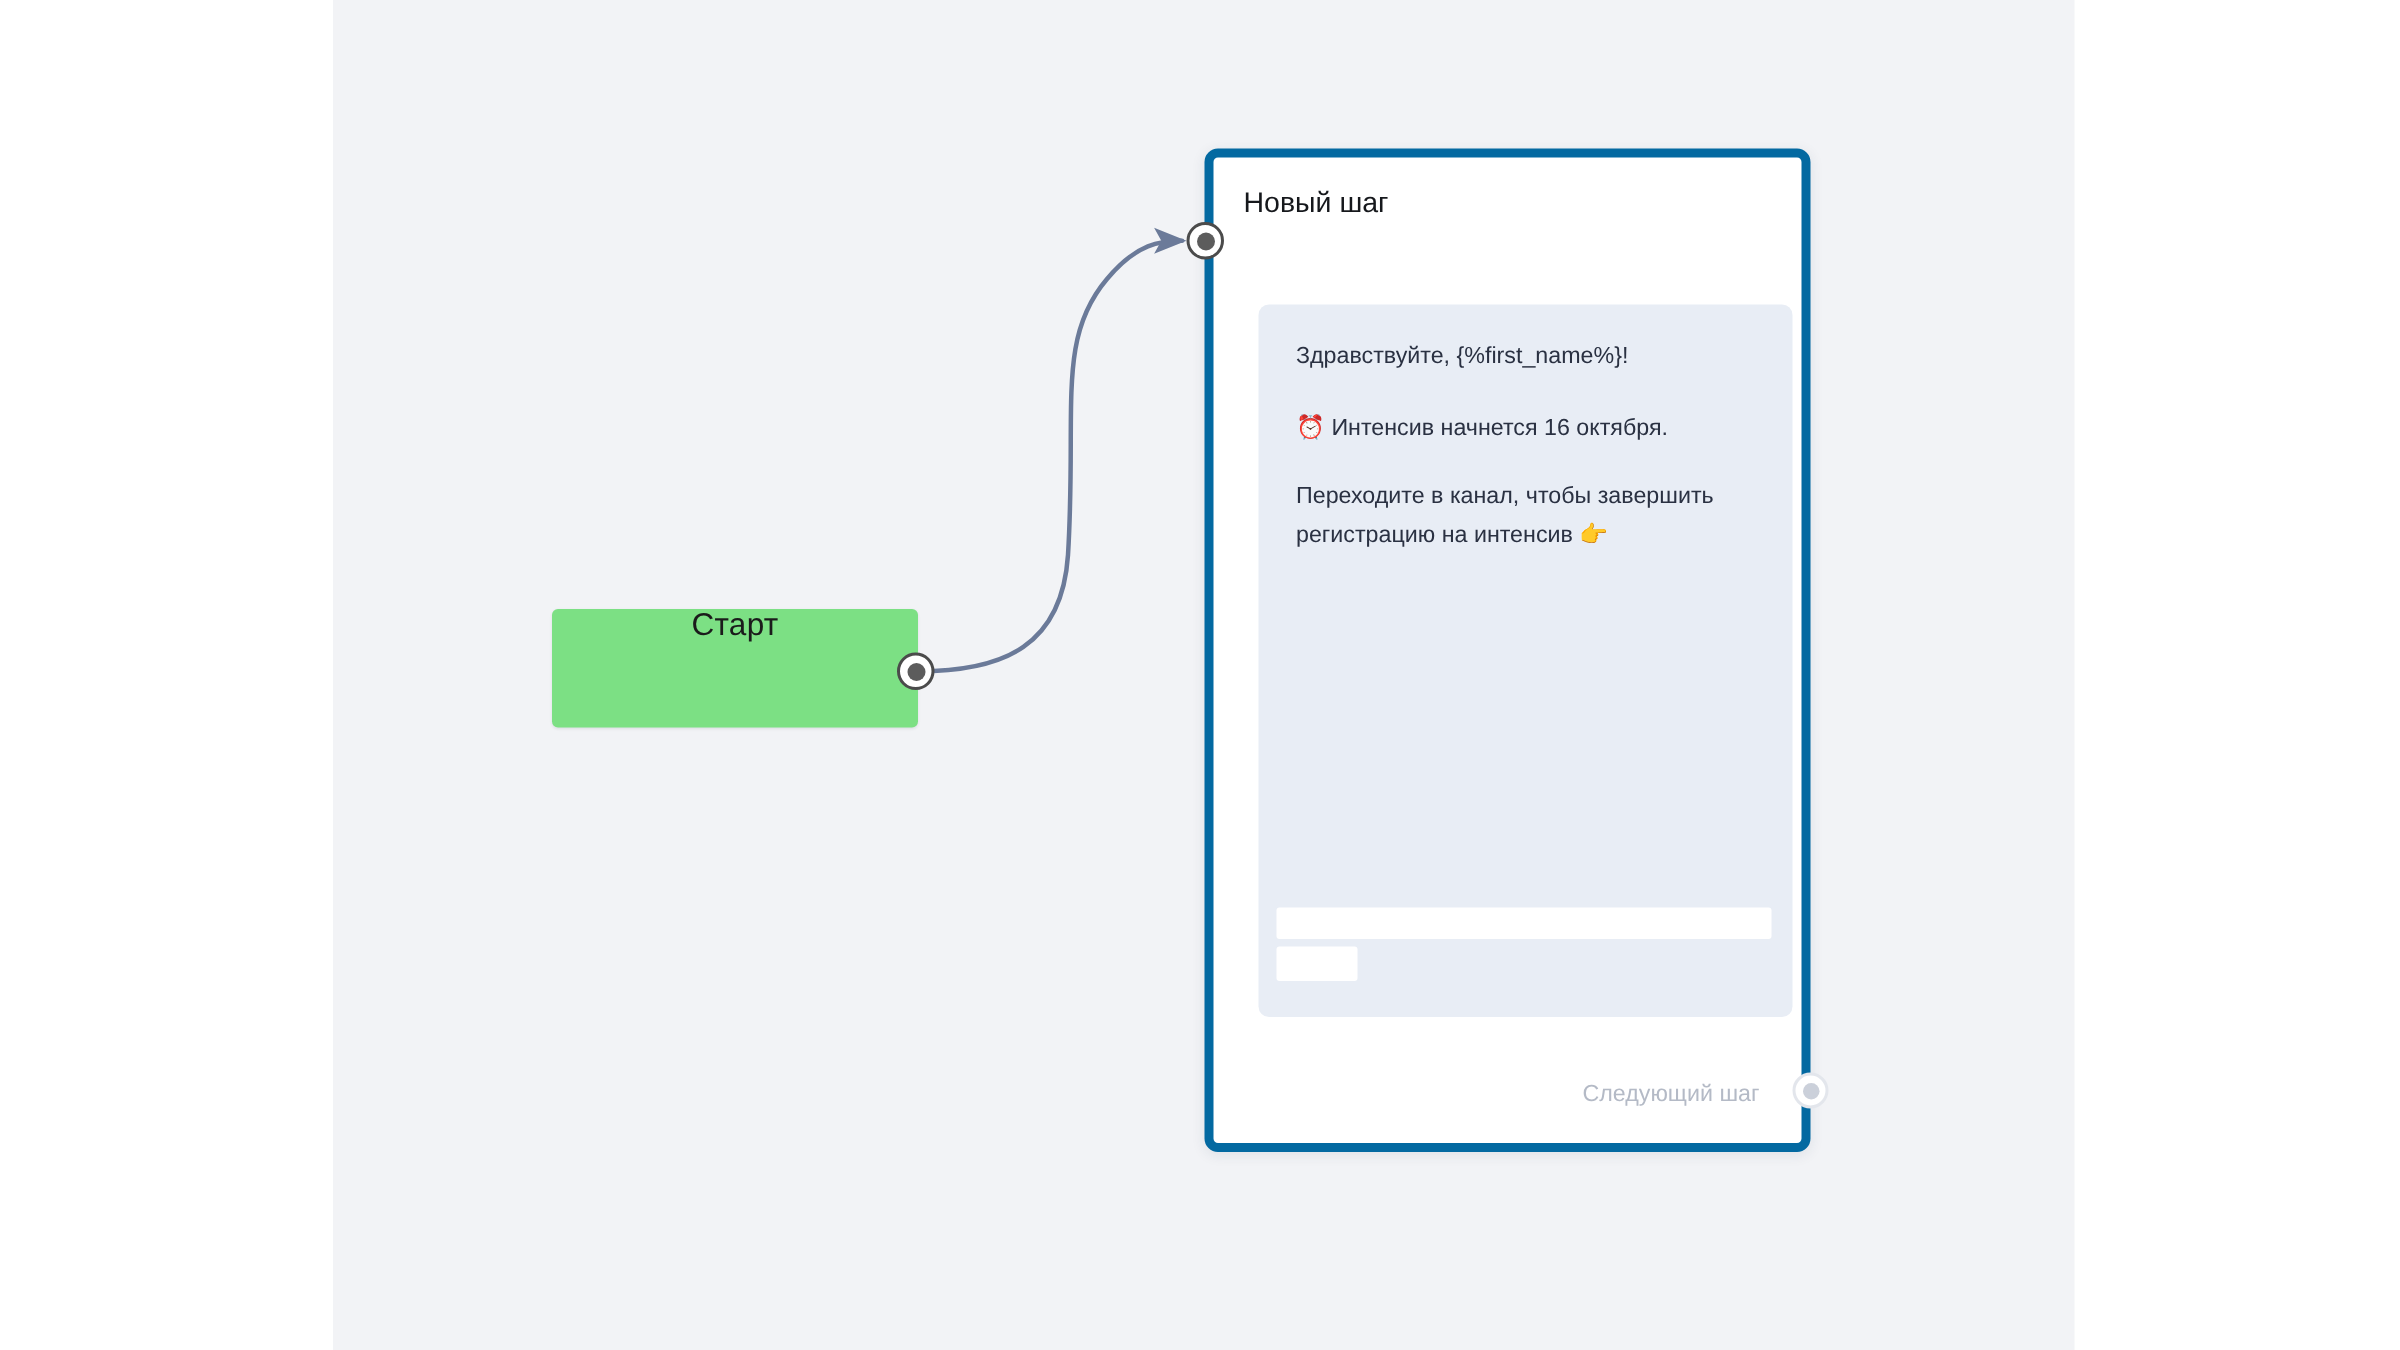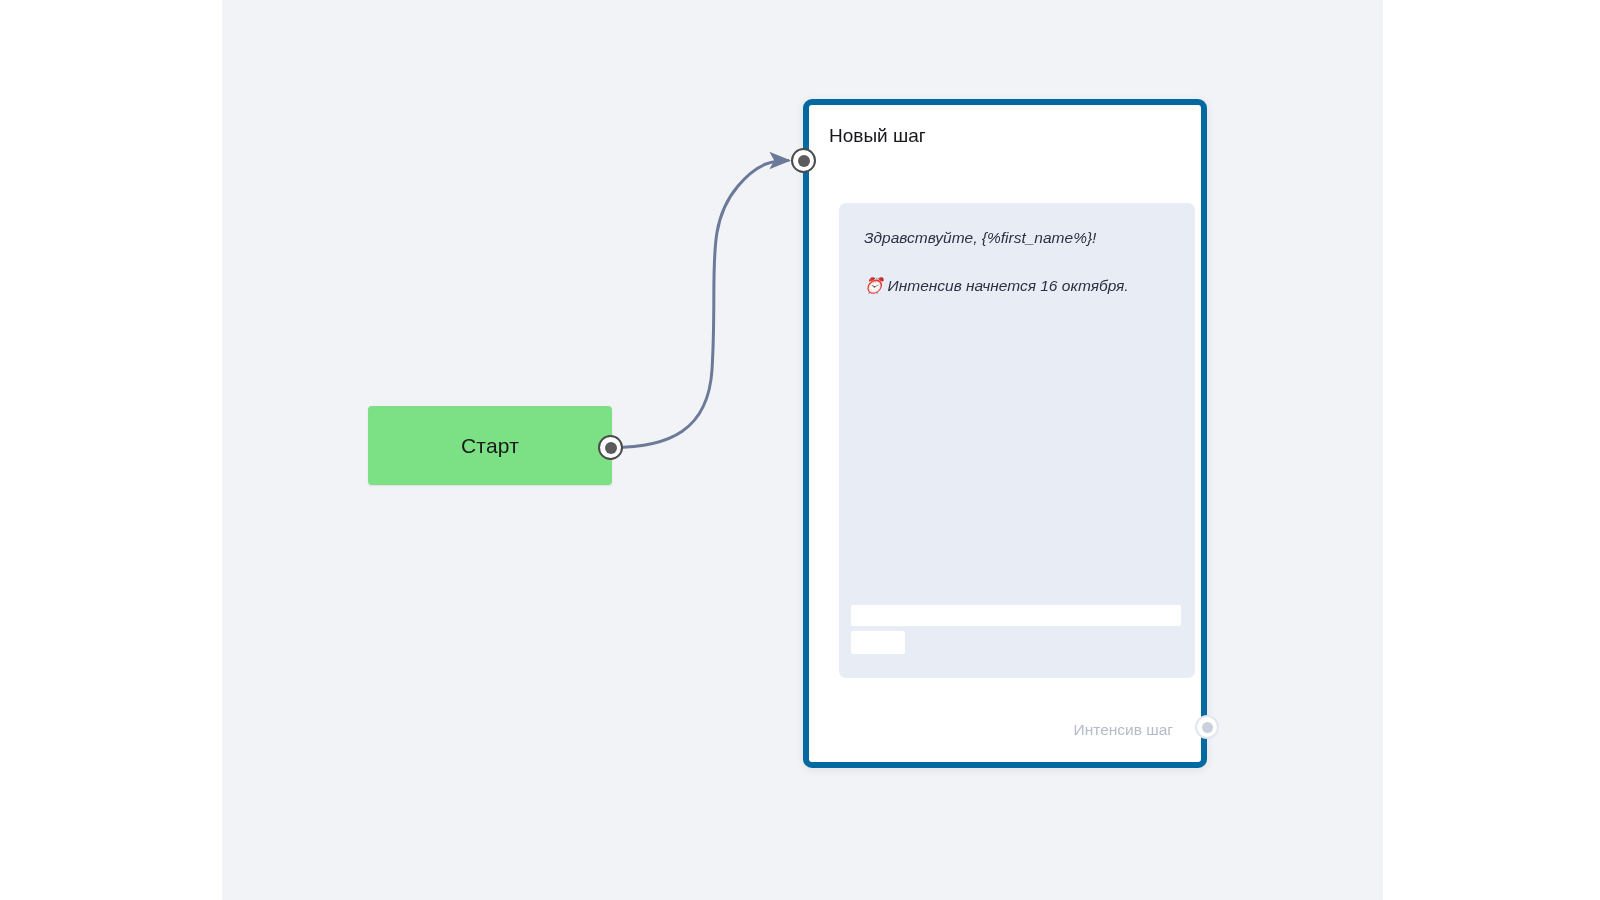--- a/index.html
+++ b/index.html
@@ -44,21 +44,20 @@
   #start-node {
     position: absolute;
     left: 146px;
     top: 406px;
     width: 244px;
     height: 79px;
     background: #7ce084;
     border-radius: 4px;
     box-shadow: 0 1px 2px rgba(30, 45, 70, 0.10);
     display: flex;
-    align-items: center;
     justify-content: center;
   }
   #start-node .start-label {
     font-size: 21px;
     color: #1b1b1b;
     letter-spacing: 0.2px;
     line-height: 1;
   }
 
   
@@ -135,21 +134,20 @@
   #message-bubble {
     position: absolute;
     left: 30px;
     top: 98px;
     width: 356px;
     height: 475px;
     background: #e8edf5;
     border-radius: 7px;
     box-sizing: border-box;
     padding: 22px 18px 20px 25px;
-    font-style: italic;
   }
 
   .msg-para {
     font-size: 15.5px;
     line-height: 26px;
     color: #2a3142;
     margin: 0 0 22px 0;
     white-space: pre-wrap;
   }
   .msg-para:last-child { margin-bottom: 0; }
@@ -199,27 +197,28 @@
     </div>
     <div class="port" id="start-out-port"></div>
 
     <div id="step-node">
 
       <div id="step-title">Новый шаг</div>
 
       <div id="message-bubble">
         <p class="msg-para">Здравствуйте, {%first_name%}!</p>
         <p class="msg-para tight">⏰ Интенсив начнется 16 октября.</p>
+        <p class="msg-para">Переходите в канал, чтобы завершить регистрацию на интенсив 👉</p>
 
         <div class="redaction" id="redaction-wide"></div>
         <div class="redaction" id="redaction-small"></div>
       </div>
 
       <div id="step-footer">
-        <span id="next-step-label">Интенсив шаг</span>
+        <span id="next-step-label">Следующий шаг</span>
       </div>
     </div>
 
     <div class="port" id="step-in-port"></div>
     <div class="port-muted" id="step-out-port"></div>
 
   </div>
 </div>
 
 </body></html>

